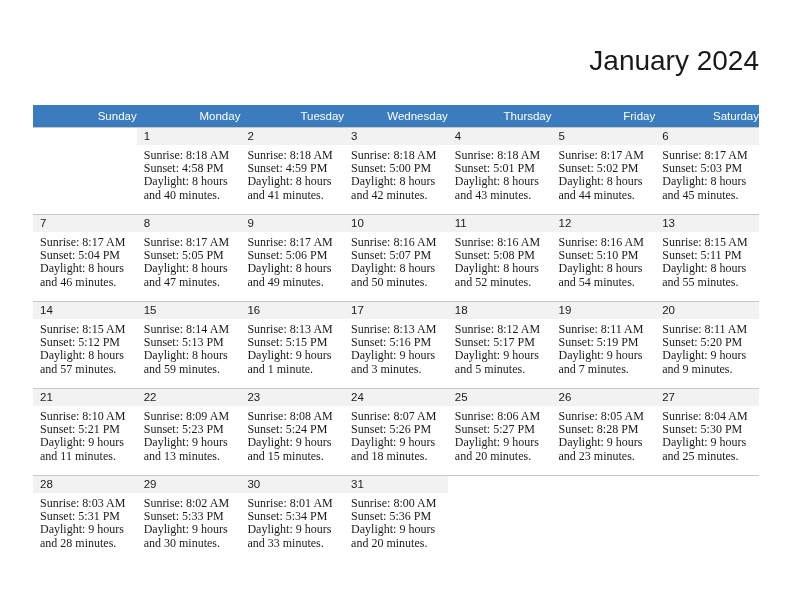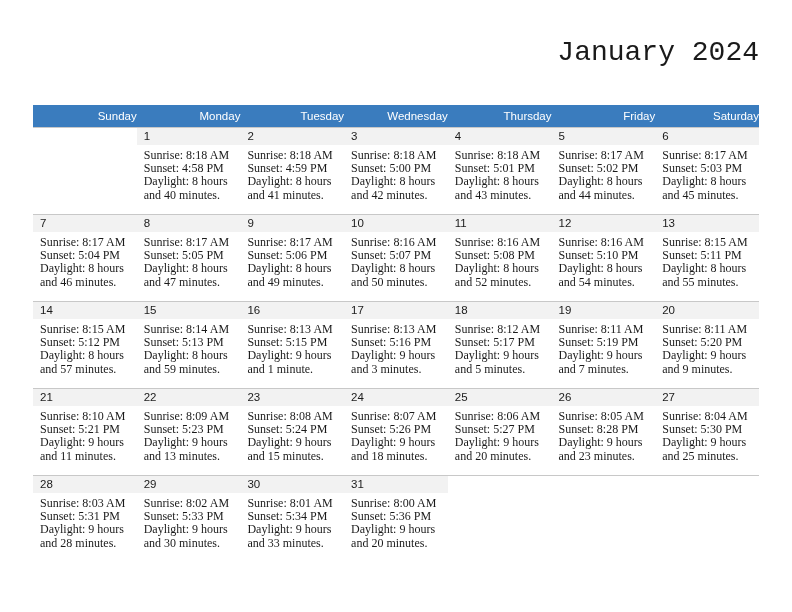--- a/index.html
+++ b/index.html
@@ -58,23 +58,22 @@
     left: 96px;
     top: 3px;
     width: 0;
     height: 0;
     border-left: 33px solid #1878be;
     border-bottom: 22px solid transparent;
   }
   .title-block {
     position: absolute;
     right: 0;
-    top: 10px;
+    top: 18px;
     text-align: center;
-    font-family: Liberation Mono, monospace;
   }
   .cal-title {
     font-size: 28px;
     color: #1a1a1a;
     line-height: 34px;
     white-space: nowrap;
   }
   .cal-subtitle {
     font-size: 13.5px;
     color: #1a1a1a;

